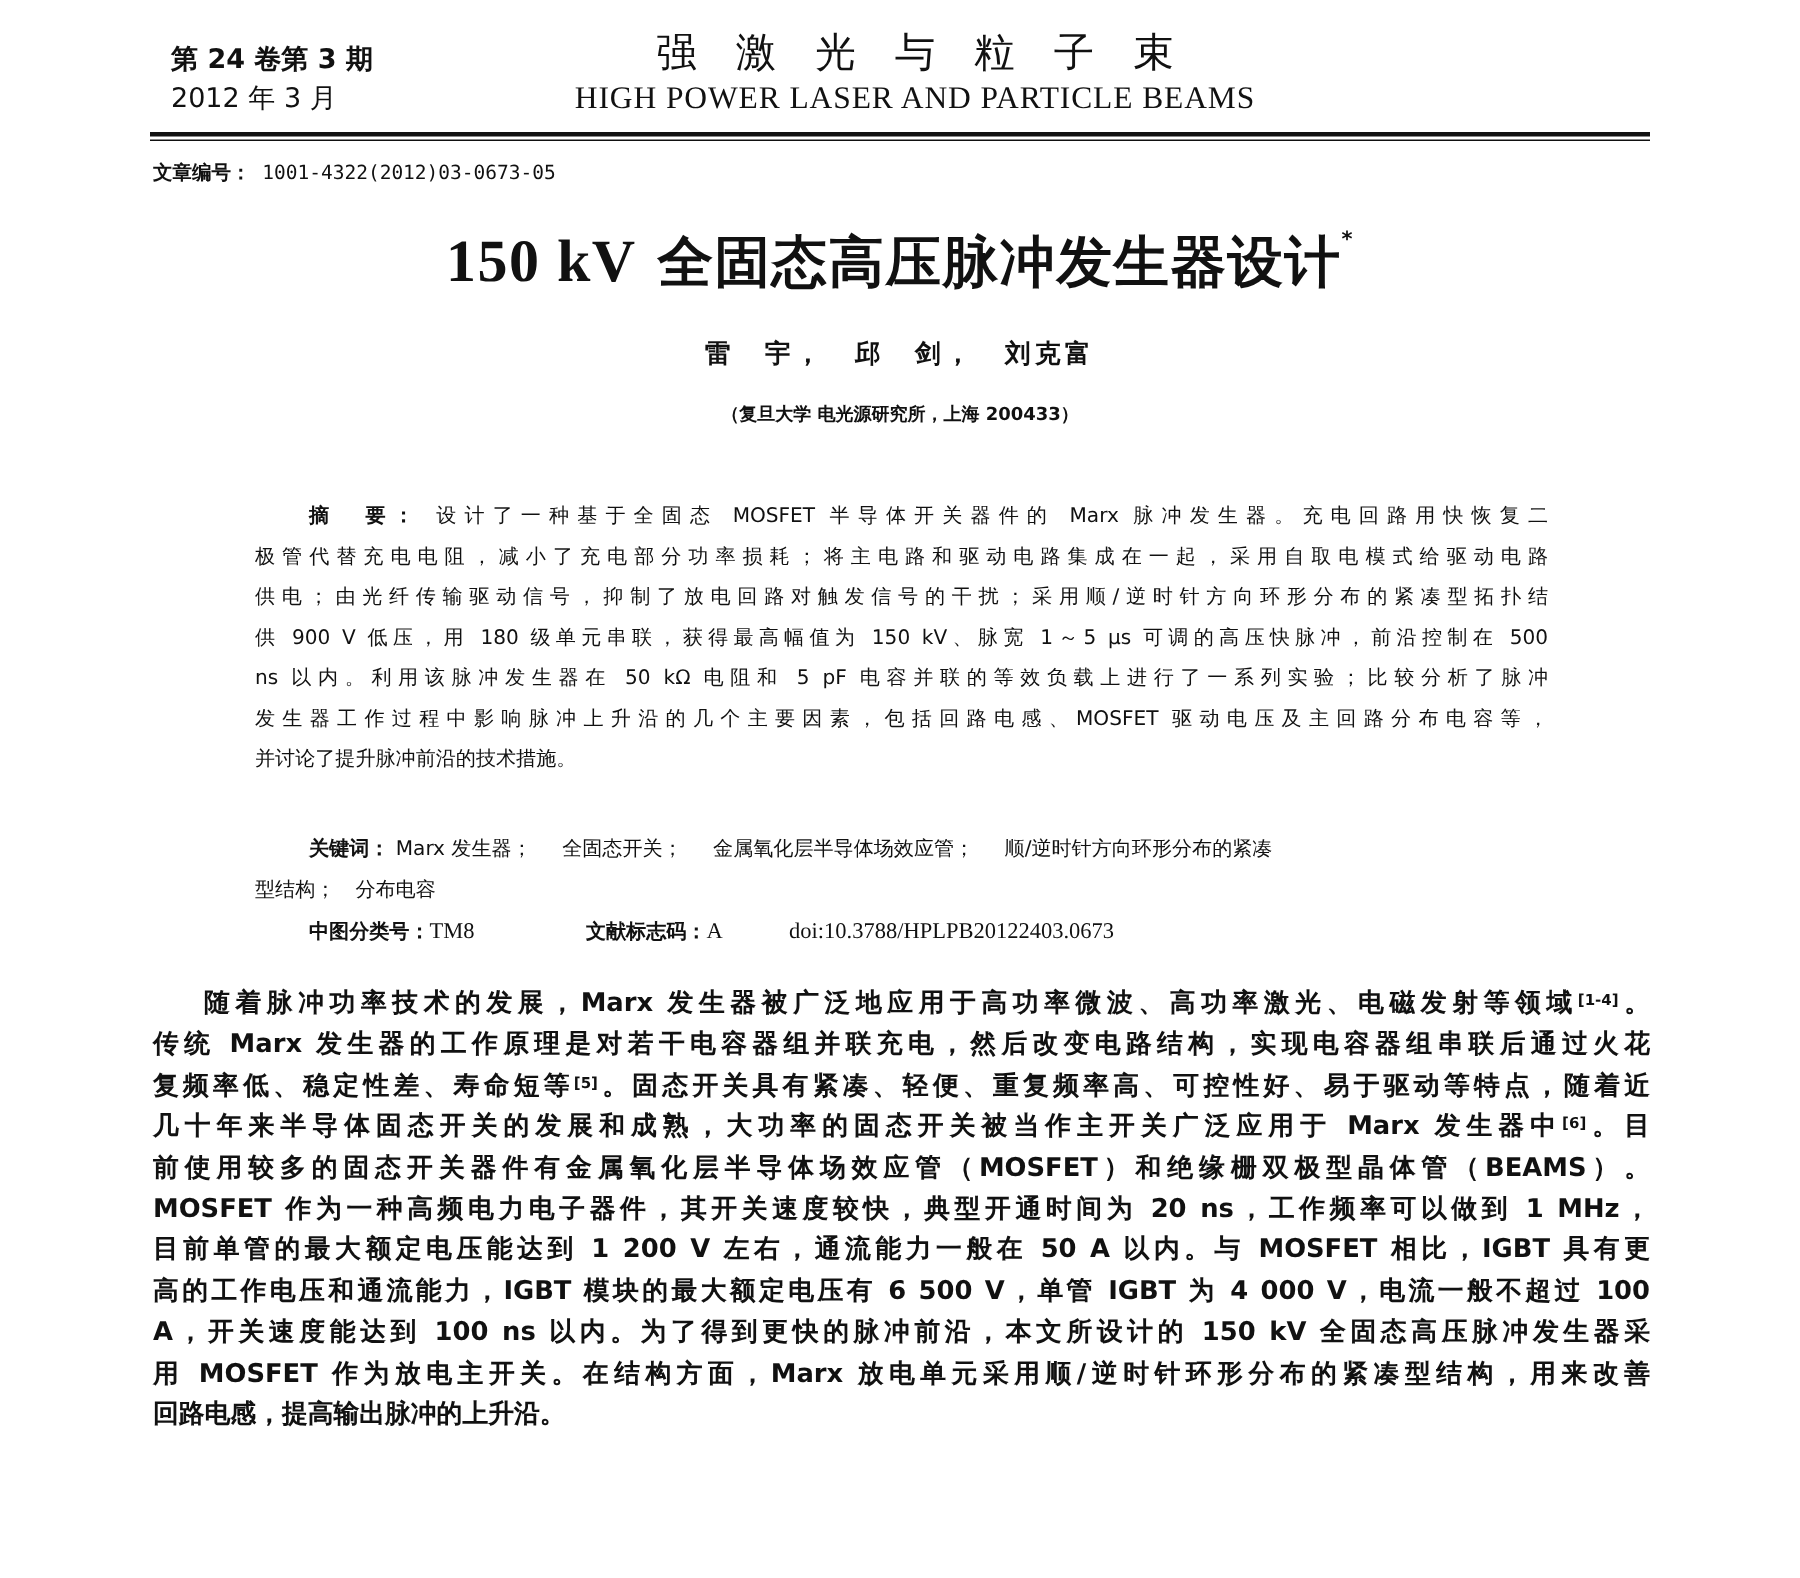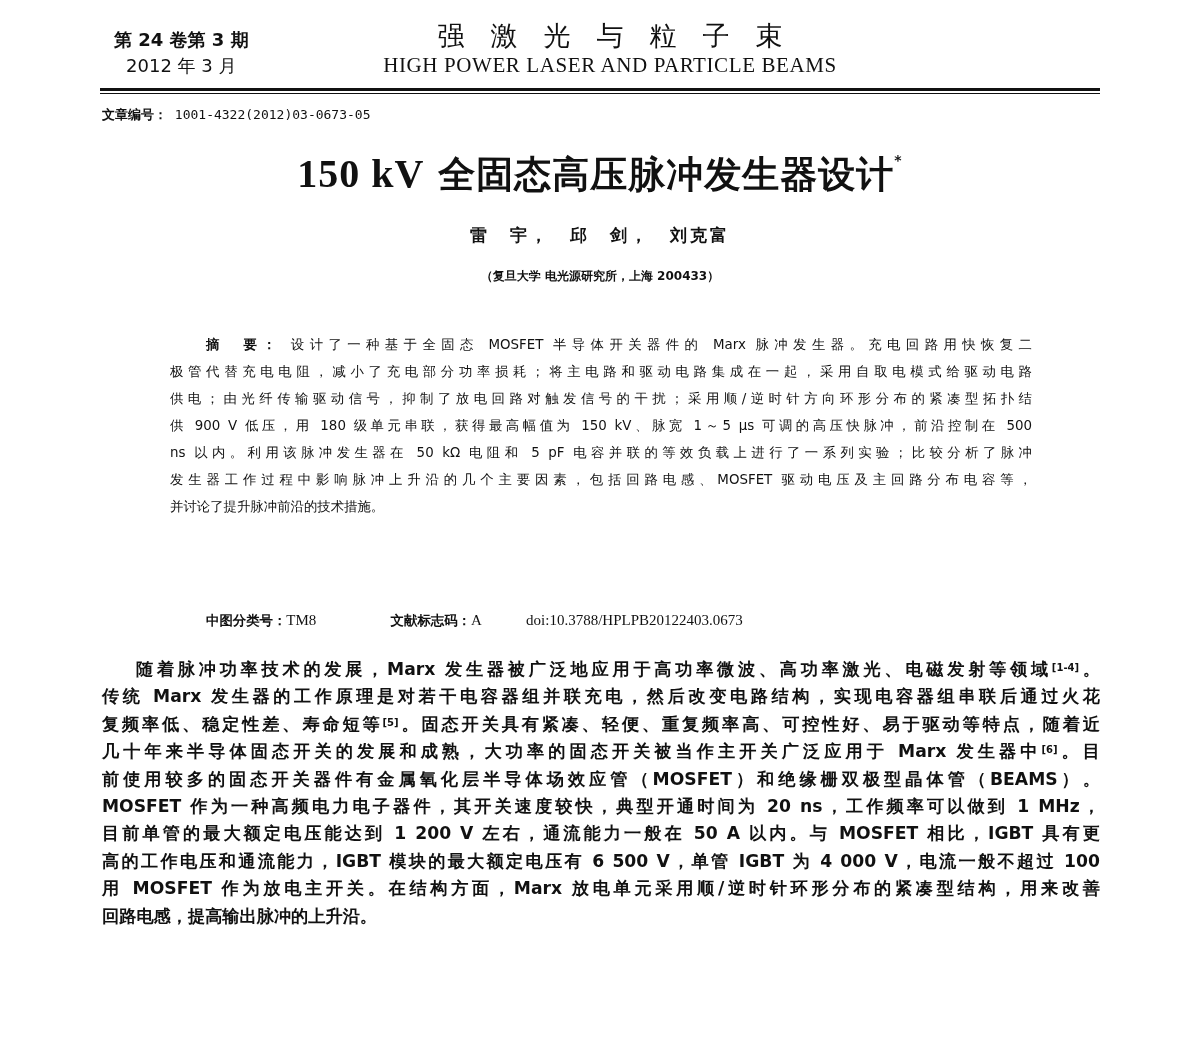--- a/index.html
+++ b/index.html
@@ -6,21 +6,21 @@
     body {
       width: 1200px; height: 1052px; overflow: hidden; position: relative;
       color: #111111;
       font-family: "DejaVu Serif", "Liberation Serif", serif;
     }
     .page { position: absolute; left: 0; top: 0; width: 1200px; height: 1052px; }
 
     
     .hdr-left { position: absolute; left: 114px; top: 27px; font-size: 19px; line-height: 26px; }
     .hdr-left .l1 { font-weight: bold; font-family: "DejaVu Sans", sans-serif; font-size: 18px; }
-    .hdr-left .l2 { font-family: "DejaVu Sans", sans-serif; font-size: 18px; text-align: center; }
+    .hdr-left .l2 { font-family: "DejaVu Sans", sans-serif; font-size: 18px; }
     .hdr-center { position: absolute; left: 340px; top: 20px; width: 540px; text-align: center; }
     .hdr-center .cn { font-size: 27px; letter-spacing: 26px; line-height: 32px; font-family: "DejaVu Sans", sans-serif; padding-left: 26px; }
     .hdr-center .en { font-family: "Liberation Serif", serif; font-size: 21px; letter-spacing: 0.6px; line-height: 26px; }
     .hdr-right { position: absolute; right: 120px; top: 27px; text-align: right; font-family: "Liberation Serif", serif; font-size: 21px; line-height: 28px; }
 
     .rule { position: absolute; left: 100px; width: 1000px; background: #111; }
     .rule.r1 { top: 88px; height: 3px; }
     .rule.r2 { top: 93px; height: 1px; }
 
     .article-no { position: absolute; left: 102px; top: 106px; font-size: 13px; font-family: "DejaVu Sans Mono", monospace; }
@@ -85,33 +85,44 @@
   <div class="abstract">
     <span class="line ind"><span class="b">摘　要：</span> <span>设计了一种基于全固态 MOSFET 半导体开关器件的 Marx 脉冲发生器。充电回路用快恢复二</span></span>
     <span class="line">极管代替充电电阻，减小了充电部分功率损耗；将主电路和驱动电路集成在一起，采用自取电模式给驱动电路</span>
     <span class="line">供电；由光纤传输驱动信号，抑制了放电回路对触发信号的干扰；采用顺/逆时针方向环形分布的紧凑型拓扑结</span>
     <span class="line">供 900 V 低压，用 180 级单元串联，获得最高幅值为 150 kV、脉宽 1～5 μs 可调的高压快脉冲，前沿控制在 500</span>
     <span class="line">ns 以内。利用该脉冲发生器在 50 kΩ 电阻和 5 pF 电容并联的等效负载上进行了一系列实验；比较分析了脉冲</span>
     <span class="line">发生器工作过程中影响脉冲上升沿的几个主要因素，包括回路电感、MOSFET 驱动电压及主回路分布电容等，</span>
     <span class="line last">并讨论了提升脉冲前沿的技术措施。</span>
   </div>
 
+  <div class="keywords">
+    <span class="line" style="padding-left:36px;">
+      <span class="b">关键词：</span>
+      <span class="kw-item">Marx 发生器；</span>
+      <span class="kw-item">全固态开关；</span>
+      <span class="kw-item">金属氧化层半导体场效应管；</span>
+      <span>顺/逆时针方向环形分布的紧凑</span>
+    </span>
+    <span class="line">型结构；　分布电容</span>
+  </div>
 
   <div class="meta-row">
     <span class="grp"><span class="b">中图分类号：</span><span class="val">TM8</span></span>
     <span class="grp" style="margin-right:40px;"><span class="b">文献标志码：</span><span class="val">A</span></span>
     <span class="val">doi:10.3788/HPLPB20122403.0673</span>
   </div>
 
   <div class="body-text">
     <span class="line first"><span>随着脉冲功率技术的发展，Marx 发生器被广泛地应用于高功率微波、高功率激光、电磁发射等领域</span><sup>[1-4]</sup><span>。</span></span>
     <span class="line">传统 Marx 发生器的工作原理是对若干电容器组并联充电，然后改变电路结构，实现电容器组串联后通过火花</span>
     <span class="line"><span>复频率低、稳定性差、寿命短等</span><sup>[5]</sup><span>。固态开关具有紧凑、轻便、重复频率高、可控性好、易于驱动等特点，随着近</span></span>
     <span class="line"><span>几十年来半导体固态开关的发展和成熟，大功率的固态开关被当作主开关广泛应用于 Marx 发生器中</span><sup>[6]</sup><span>。目</span></span>
     <span class="line">前使用较多的固态开关器件有金属氧化层半导体场效应管（MOSFET）和绝缘栅双极型晶体管（BEAMS）。</span>
     <span class="line">MOSFET 作为一种高频电力电子器件，其开关速度较快，典型开通时间为 20 ns，工作频率可以做到 1 MHz，</span>
     <span class="line">目前单管的最大额定电压能达到 1 200 V 左右，通流能力一般在 50 A 以内。与 MOSFET 相比，IGBT 具有更</span>
     <span class="line">高的工作电压和通流能力，IGBT 模块的最大额定电压有 6 500 V，单管 IGBT 为 4 000 V，电流一般不超过 100</span>
+    <span class="line">A，开关速度能达到 100 ns 以内。为了得到更快的脉冲前沿，本文所设计的 150 kV 全固态高压脉冲发生器采</span>
     <span class="line">用 MOSFET 作为放电主开关。在结构方面，Marx 放电单元采用顺/逆时针环形分布的紧凑型结构，用来改善</span>
     <span class="line last">回路电感，提高输出脉冲的上升沿。</span>
   </div>
 
 </div>
 
 </body></html>

